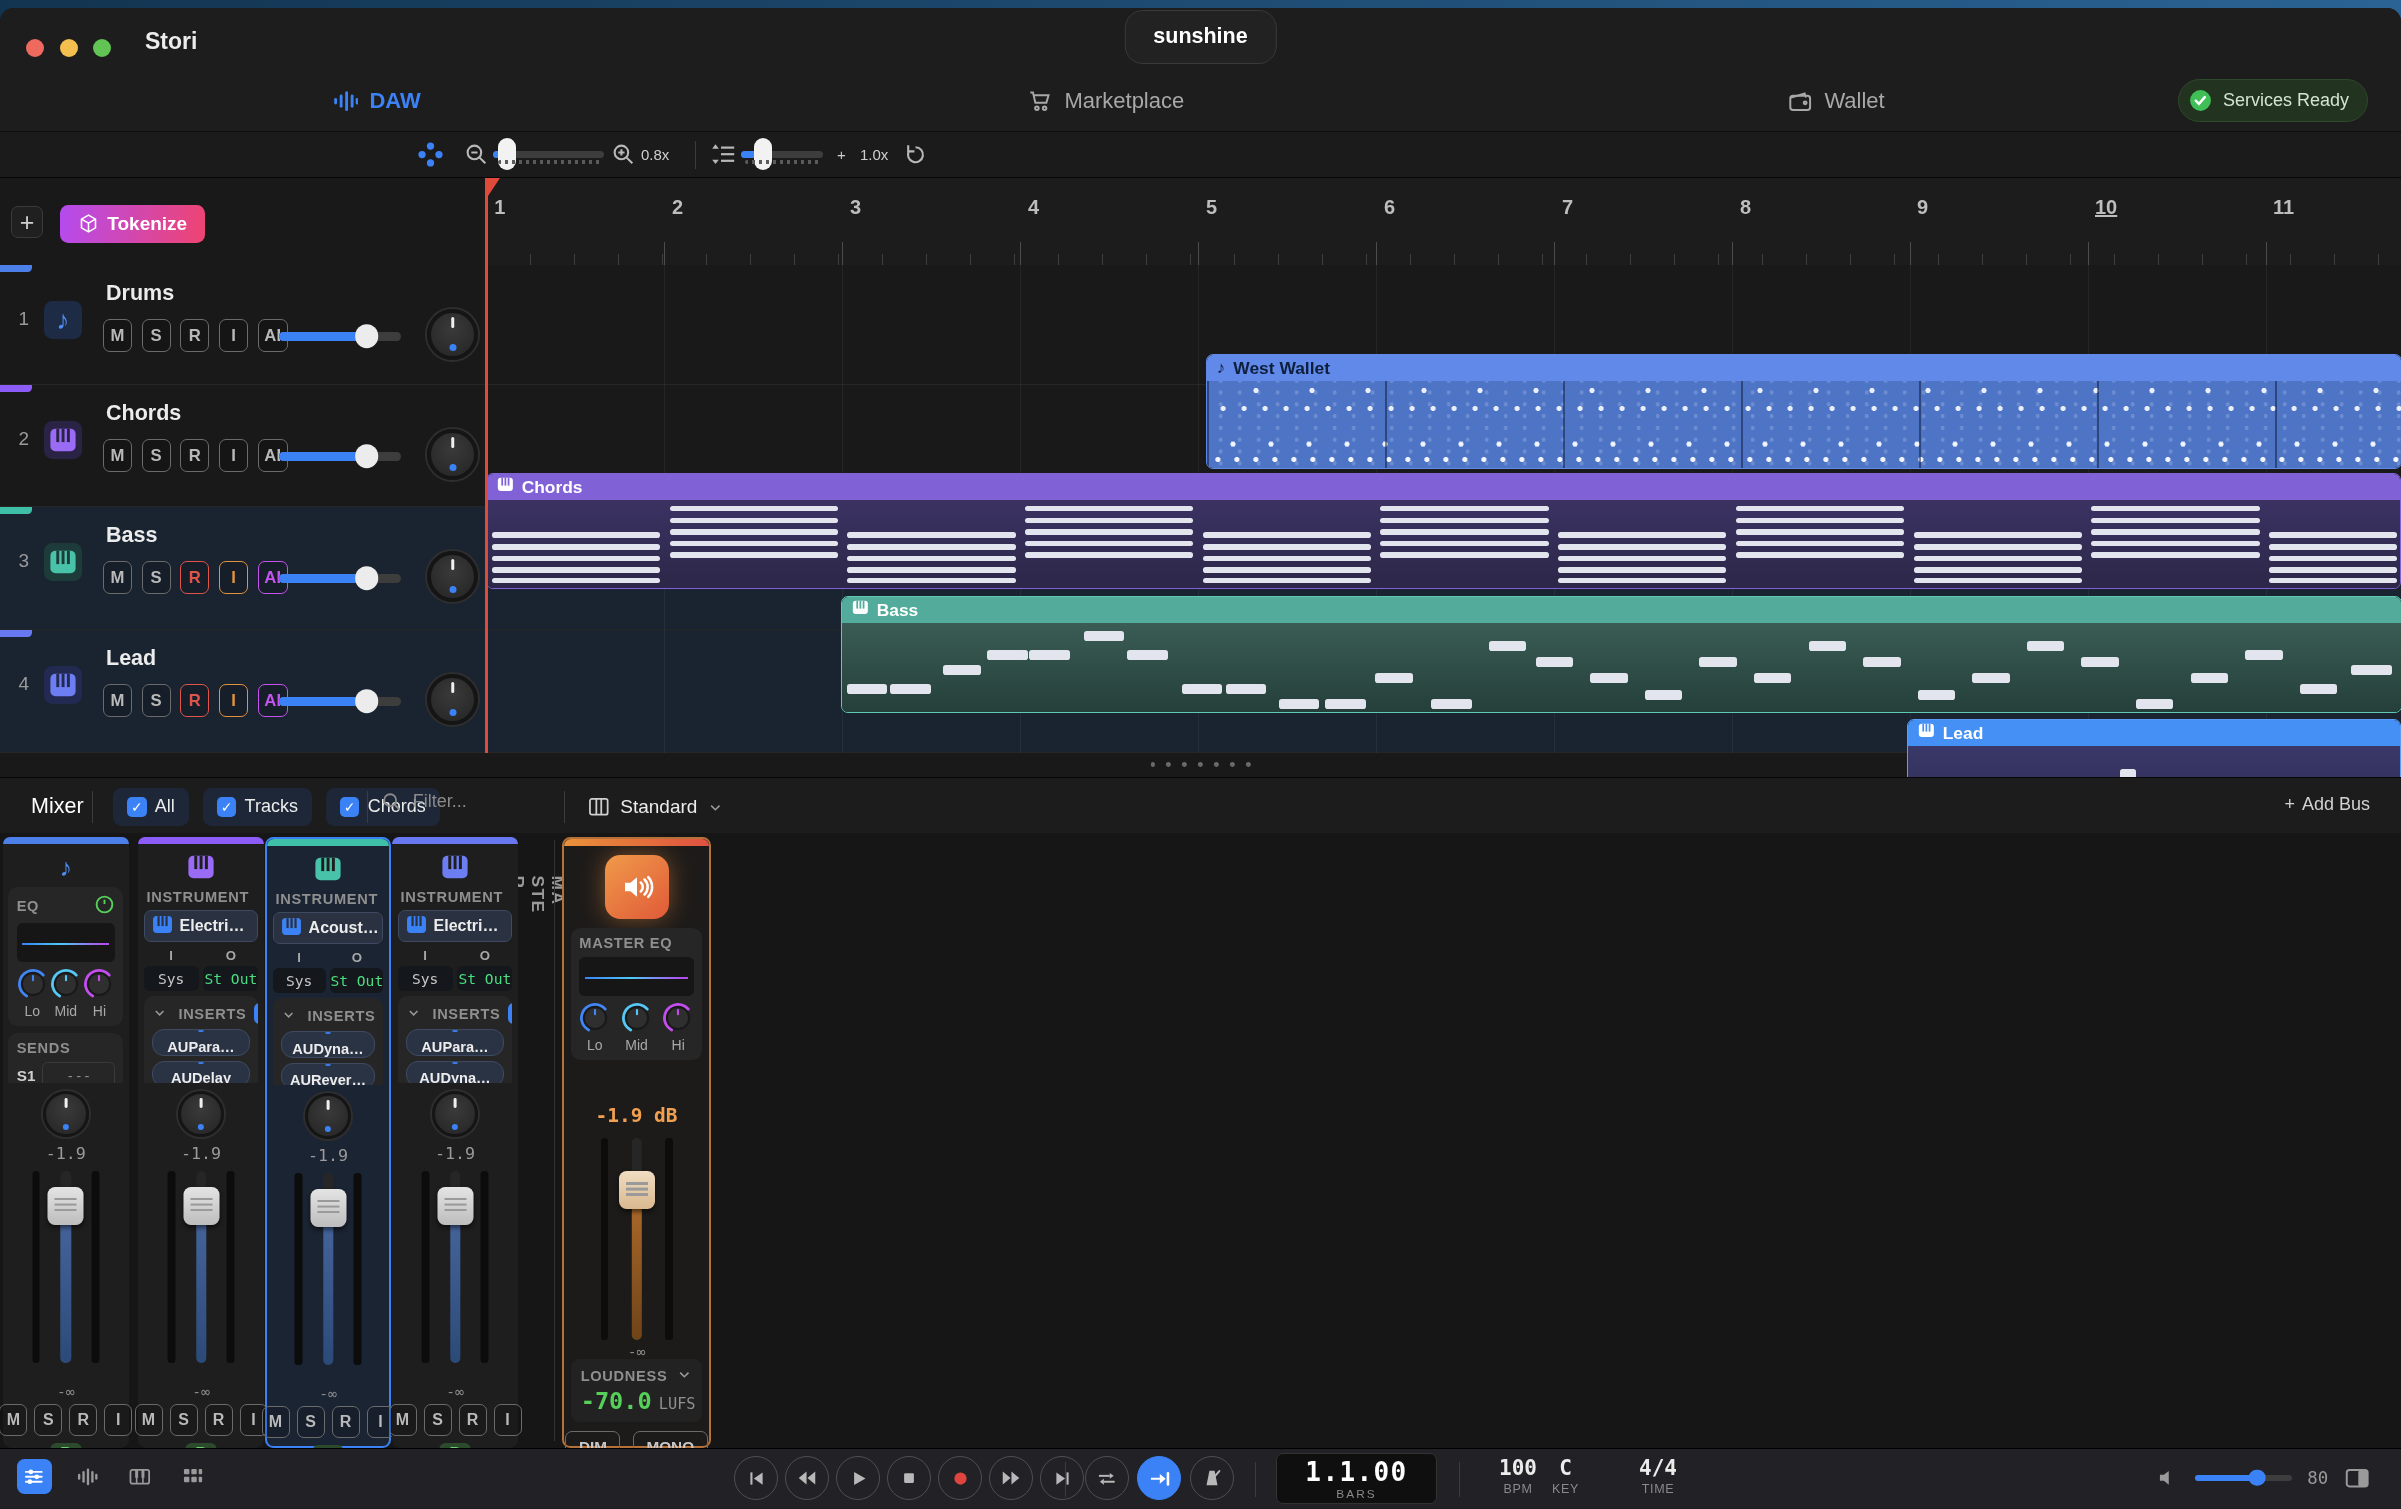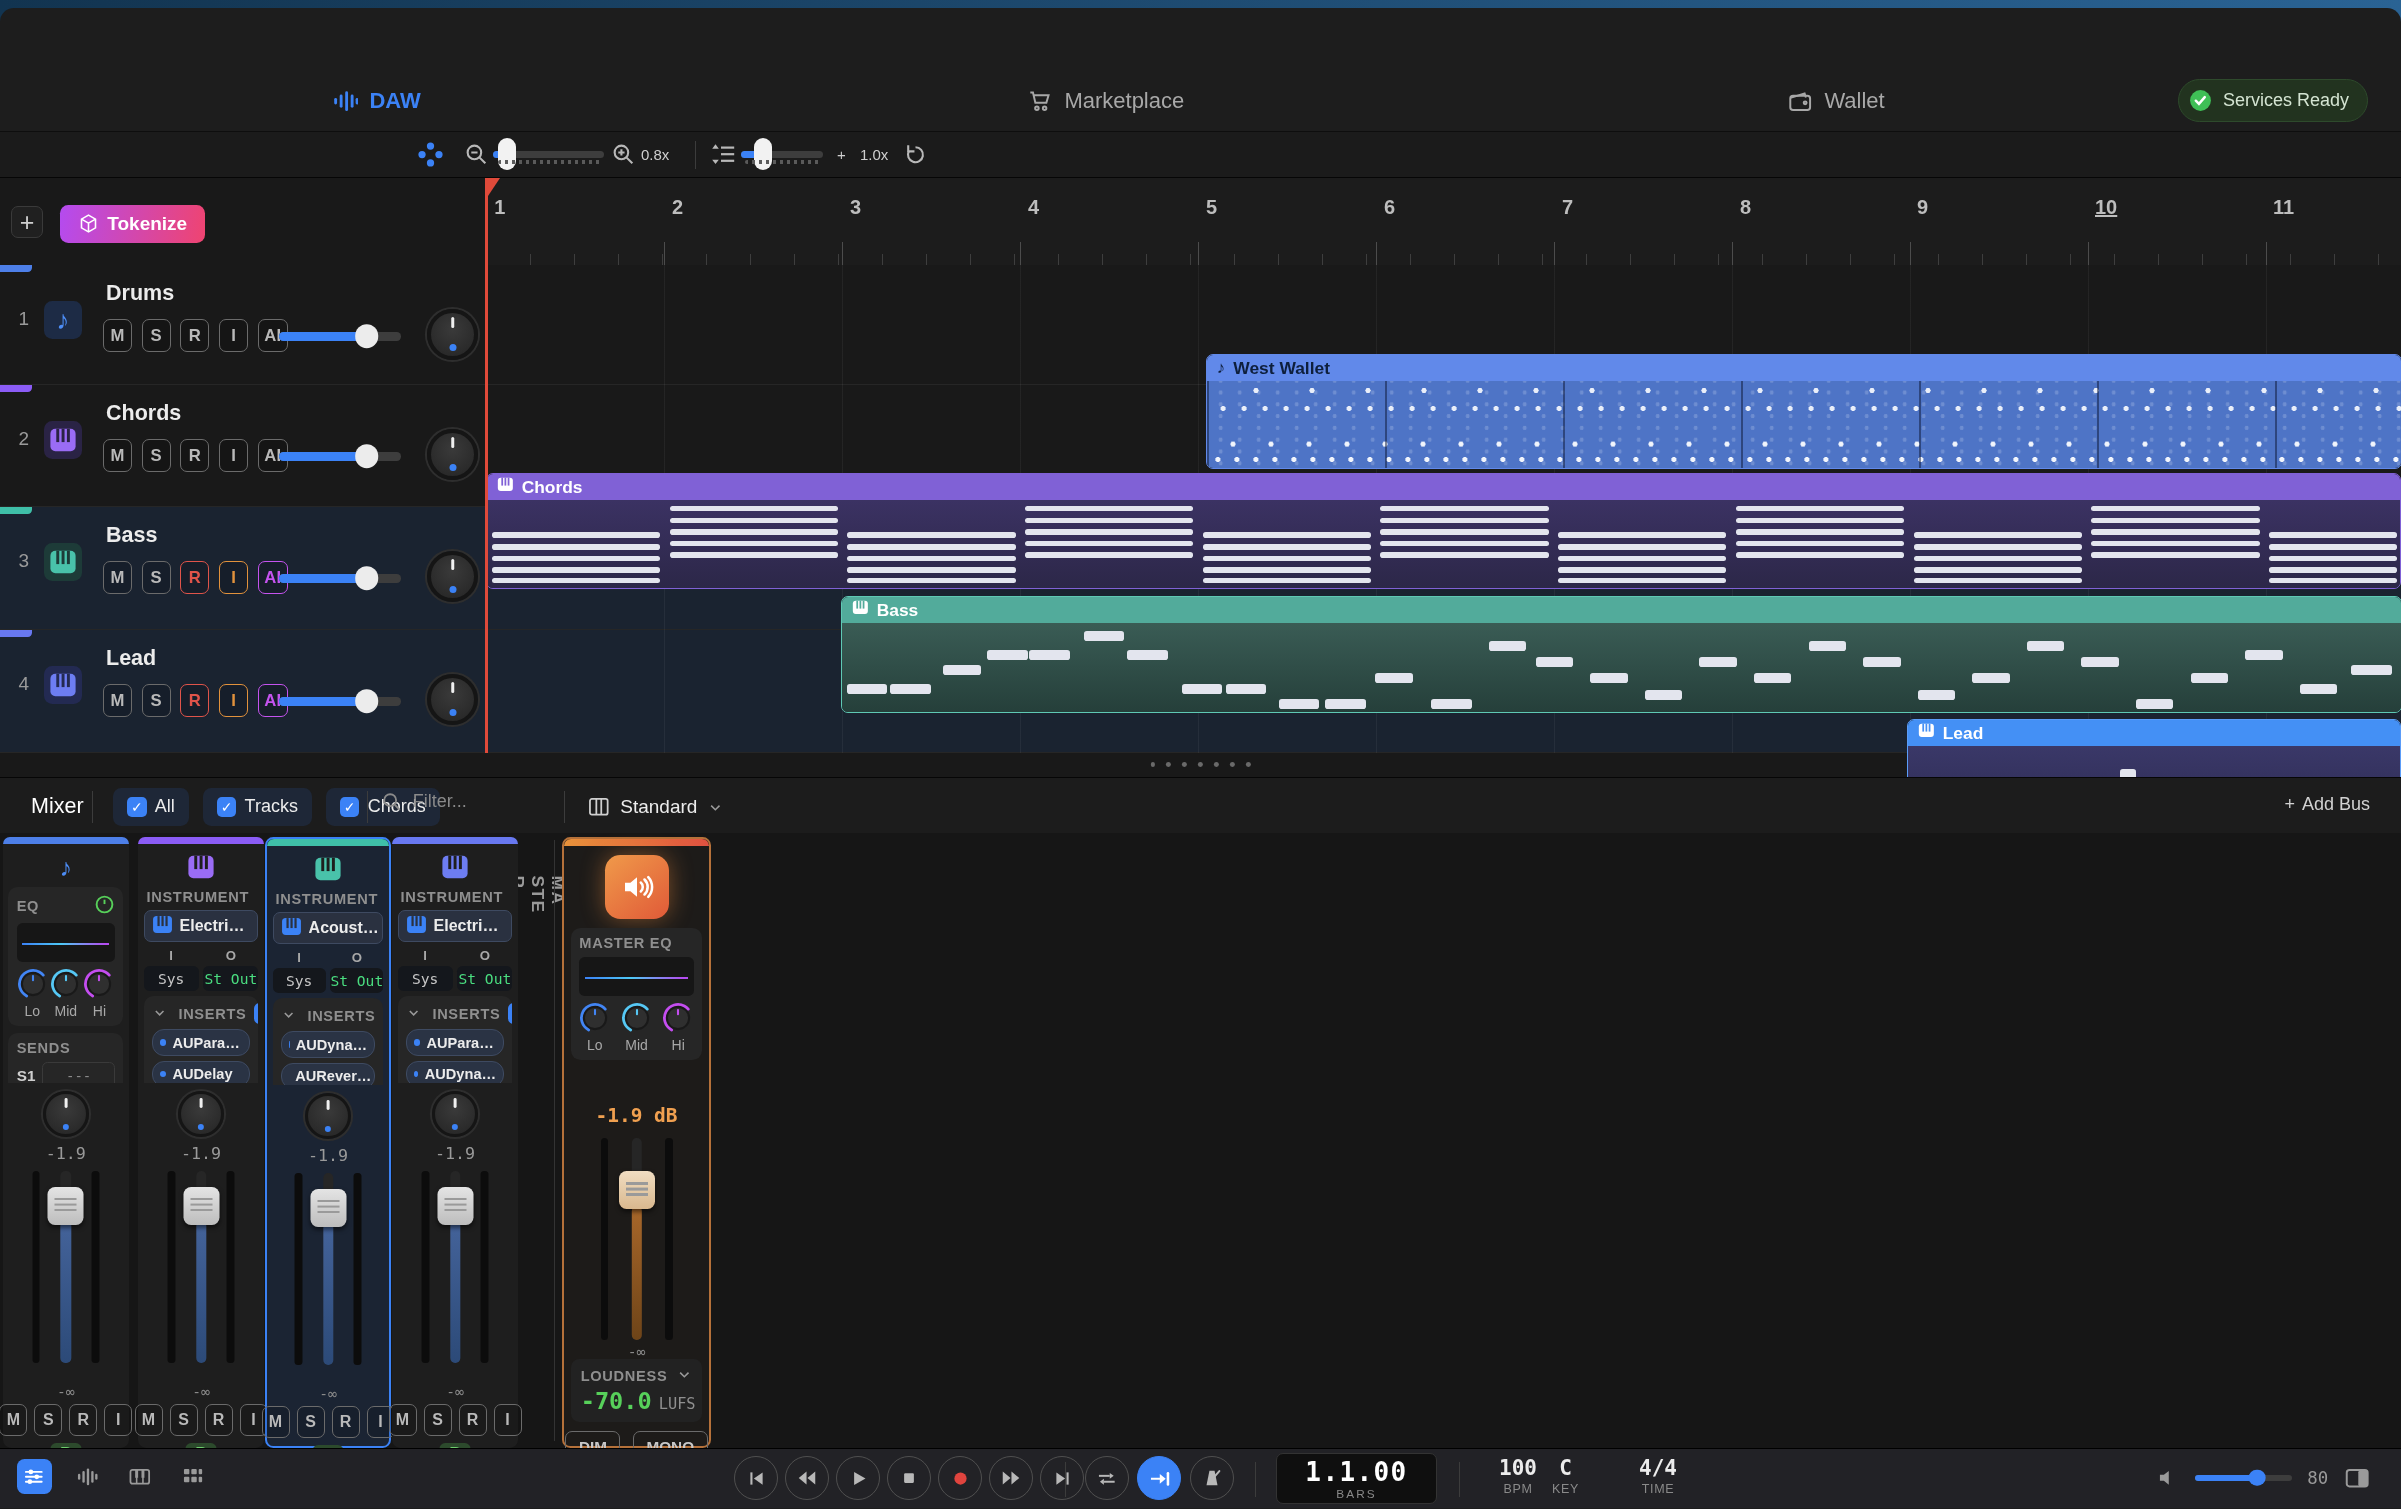--- a/index.html
+++ b/index.html
@@ -128,21 +128,21 @@
   .iocol { width:48%; text-align:center; }
   .iocol .iolbl { font-size:13.2px; font-weight:bold; color:#a8a8a8; }
   .iochip { margin-top:2.8px; height:25px; background:#14171c; border-radius:5.6px; display:flex; align-items:center; justify-content:center;
     font-family:"DejaVu Sans Mono",monospace; font-size:14.6px; color:#c8c8c8; }
   .iochip.out { color:#4ade80; }
   .inserts { margin-top:5.6px; }
   .ins-head { display:flex; align-items:center; gap:7px; }
   .ins-badge { margin-left:auto; min-width:25px; height:21px; background:#3b82f6; border-radius:5.6px; color:#fff;
     font-size:14px; font-weight:bold; display:flex; align-items:center; justify-content:center; }
   .ins-row { margin-top:4.9px; height:26.4px; background:#2a3344; border:0.7px solid #3e4a61; border-radius:12px;
-    display:flex; align-items:center; gap:6.3px; padding:0 7px; color:#ececec; font-size:14.6px; font-weight:bold; }
+    display:flex; align-items:center; gap:6.3px; padding:0 7px; color:#ececec; font-size:14.6px; font-weight:bold;flex-direction:column; }
   .ins-dot { width:6.3px; height:6.3px; border-radius:50%; background:#3b82f6; }
   .send-row { margin-top:5.6px; display:flex; align-items:center; gap:7px; }
   .send-lbl { font-size:15.3px; font-weight:bold; color:#cfcfcf; }
   .send-box { flex:1; height:28px; border:0.7px solid #3a3a3a; border-radius:5.6px; display:flex; align-items:center; justify-content:center;
     color:#8a8a8a; font-size:14px; font-family:"DejaVu Sans Mono",monospace; }
   .strip .pan2 { position:absolute; left:50%; top:254px; transform:translateX(-50%); width:46px; height:46px; border-radius:50%;
     background:radial-gradient(circle at 50% 38%,#3a3a3a,#242424); border:3.5px solid #151515; box-shadow:0 0 0 2.1px #2e2e2e; }
   .strip .pan2::before { content:""; position:absolute; left:50%; top:3.5px; width:2.8px; height:9.7px; background:#f0f0f0; border-radius:1.4px; transform:translateX(-50%); }
   .strip .pan2::after { content:""; position:absolute; left:50%; bottom:4.2px; width:6.3px; height:6.3px; background:#3b82f6; border-radius:50%; transform:translateX(-50%); }
   .gainval { position:absolute; left:0; right:0; top:306px; text-align:center; font-family:"DejaVu Sans Mono",monospace; font-size:16.7px; color:#9a9a9a; }
@@ -200,20 +200,29 @@
   #mon-slider { position:relative; width:97px; height:6.3px; background:#3d3d3d; border-radius:3.5px; }
   #mon-slider .fill { position:absolute; left:0; top:0; bottom:0; width:64%; background:#3b82f6; border-radius:3.5px; }
   #mon-slider .knob { position:absolute; left:64%; top:50%; transform:translate(-50%,-50%); width:16.7px; height:16.7px; border-radius:50%; background:#3b82f6; }
   #mon-vol { font-family:"DejaVu Sans Mono",monospace; font-size:17.4px; color:#9a9a9a; }
 </style>
 </head>
 <body>
 
 <div id="window">
 
+  <div id="titlebar">
+    <span class="tl" style="left:26.4px;background:#ee6a5f;"></span>
+    <span class="tl" style="left:60px;background:#f5bf4f;"></span>
+    <span class="tl" style="left:93px;background:#61c454;"></span>
+    <div id="app-title">Stori</div>
+    <div id="project-pill">
+      <span>sunshine</span>
+    </div>
+  </div>
 
   <div id="navrow">
     <div class="nav-item" id="nav-daw">
       <svg viewBox="0 0 24 24">
           <g fill="#3b82f6">
             <rect x="2" y="9" width="2.6" height="6" rx="1.3"></rect>
             <rect x="7" y="6" width="2.6" height="12" rx="1.3"></rect>
             <rect x="12" y="3" width="2.6" height="18" rx="1.3"></rect>
             <rect x="17" y="6" width="2.6" height="12" rx="1.3"></rect>
             <rect x="21.5" y="9" width="2.5" height="6" rx="1.25"></rect>

